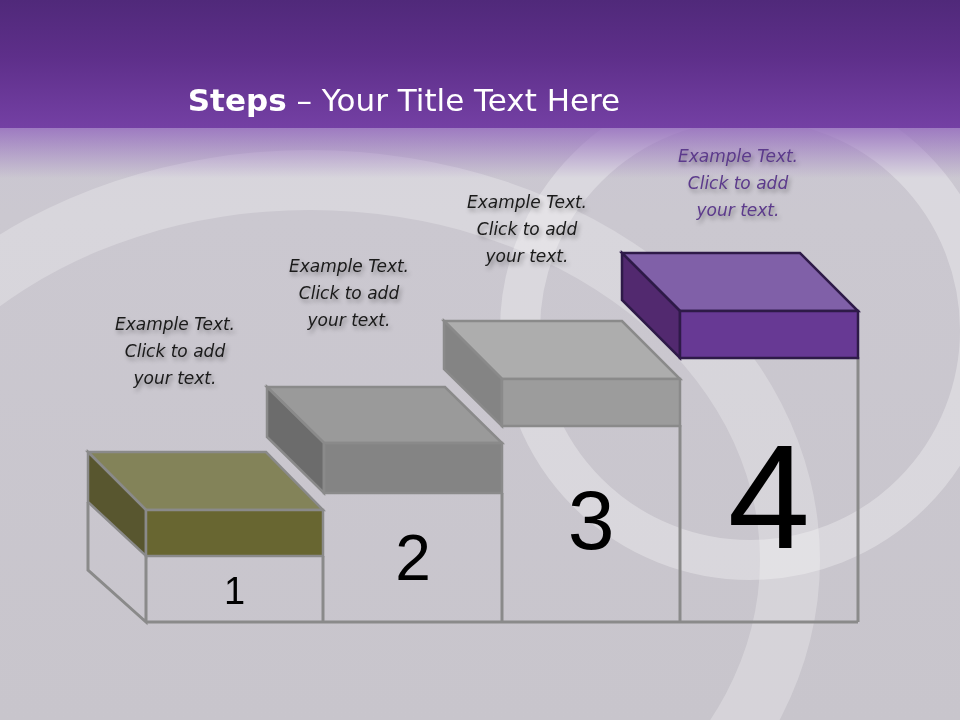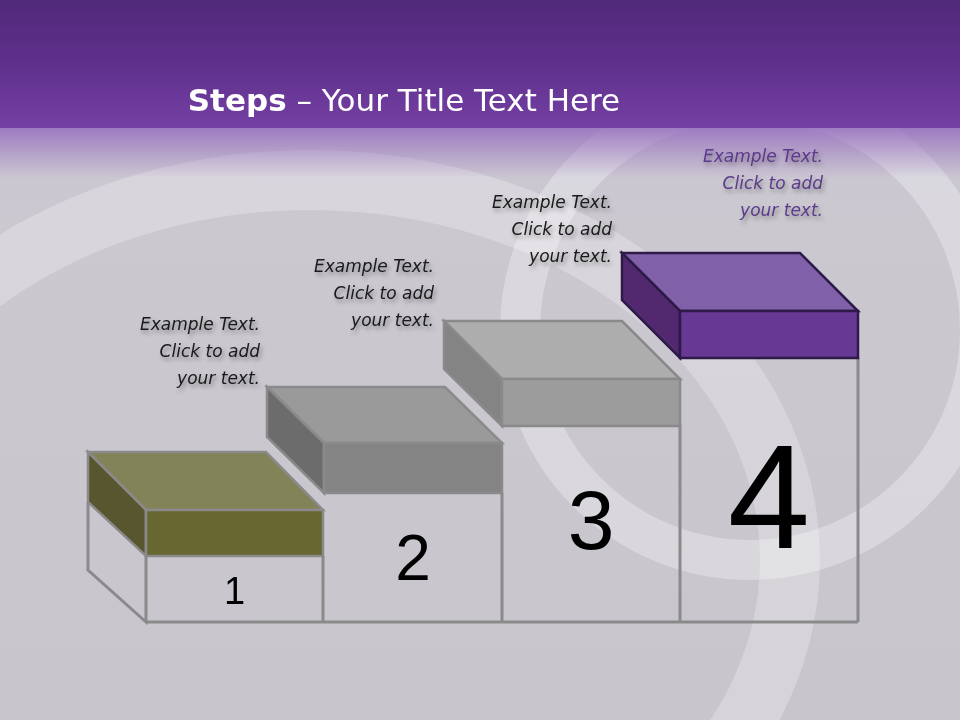--- a/index.html
+++ b/index.html
@@ -6,21 +6,21 @@
   body{width:960px;height:720px;overflow:hidden;position:relative;font-family:"Liberation Sans",sans-serif;
     background:linear-gradient(180deg,#c9c4d4 0%,#cbc8d0 30%,#c8c5cc 100%);}
   .bg-swirl{position:absolute;border-radius:50%;pointer-events:none;}
   .header{position:absolute;left:0;top:0;width:960px;height:128px;
     background:linear-gradient(180deg,#50297a 0%,#5e2f8a 45%,#7440a4 100%);}
   .header-fade{position:absolute;left:0;top:128px;width:960px;height:50px;
     background:linear-gradient(180deg,rgba(150,110,190,0.85) 0%,rgba(200,195,210,0) 100%);}
   .title{position:absolute;left:0;top:70px;width:808px;text-align:center;color:#fff;font-size:31px;
     font-family:"DejaVu Sans","Liberation Sans",sans-serif;margin-top:12px;}
   .title b{font-weight:bold;}
-  .label{position:absolute;width:170px;text-align:right;font-style:italic;font-size:17px;line-height:27px;
+  .label{position:absolute;width:170px;text-align:center;font-style:italic;font-size:17px;line-height:27px;
     color:#1a1a1a;text-shadow:2px 3px 4px rgba(0,0,0,0.35);font-family:"DejaVu Sans",sans-serif;}
   .label.purple{color:#5c3a8c;}
   .label span{display:block;}
   svg{position:absolute;left:0;top:0;}
   .num{position:absolute;text-align:center;color:#000;font-family:"Liberation Sans",sans-serif;line-height:1;}
 </style>
 </head>
 <body>
 
 <div class="bg-swirl" style="left:-200px;top:150px;width:900px;height:700px;border:60px solid rgba(255,255,255,0.25);"></div>

